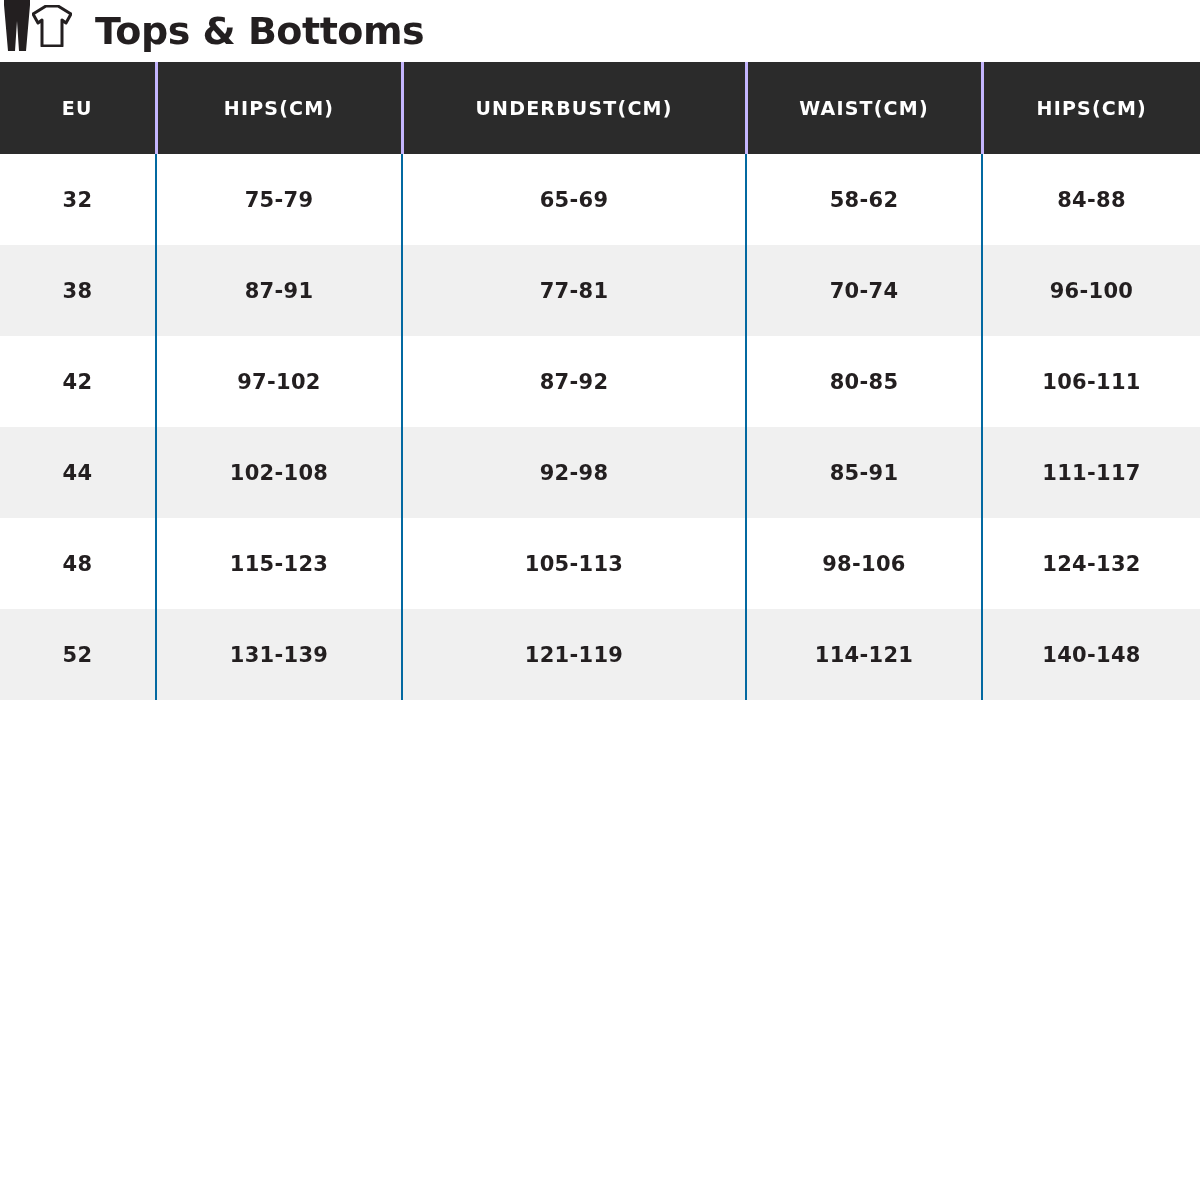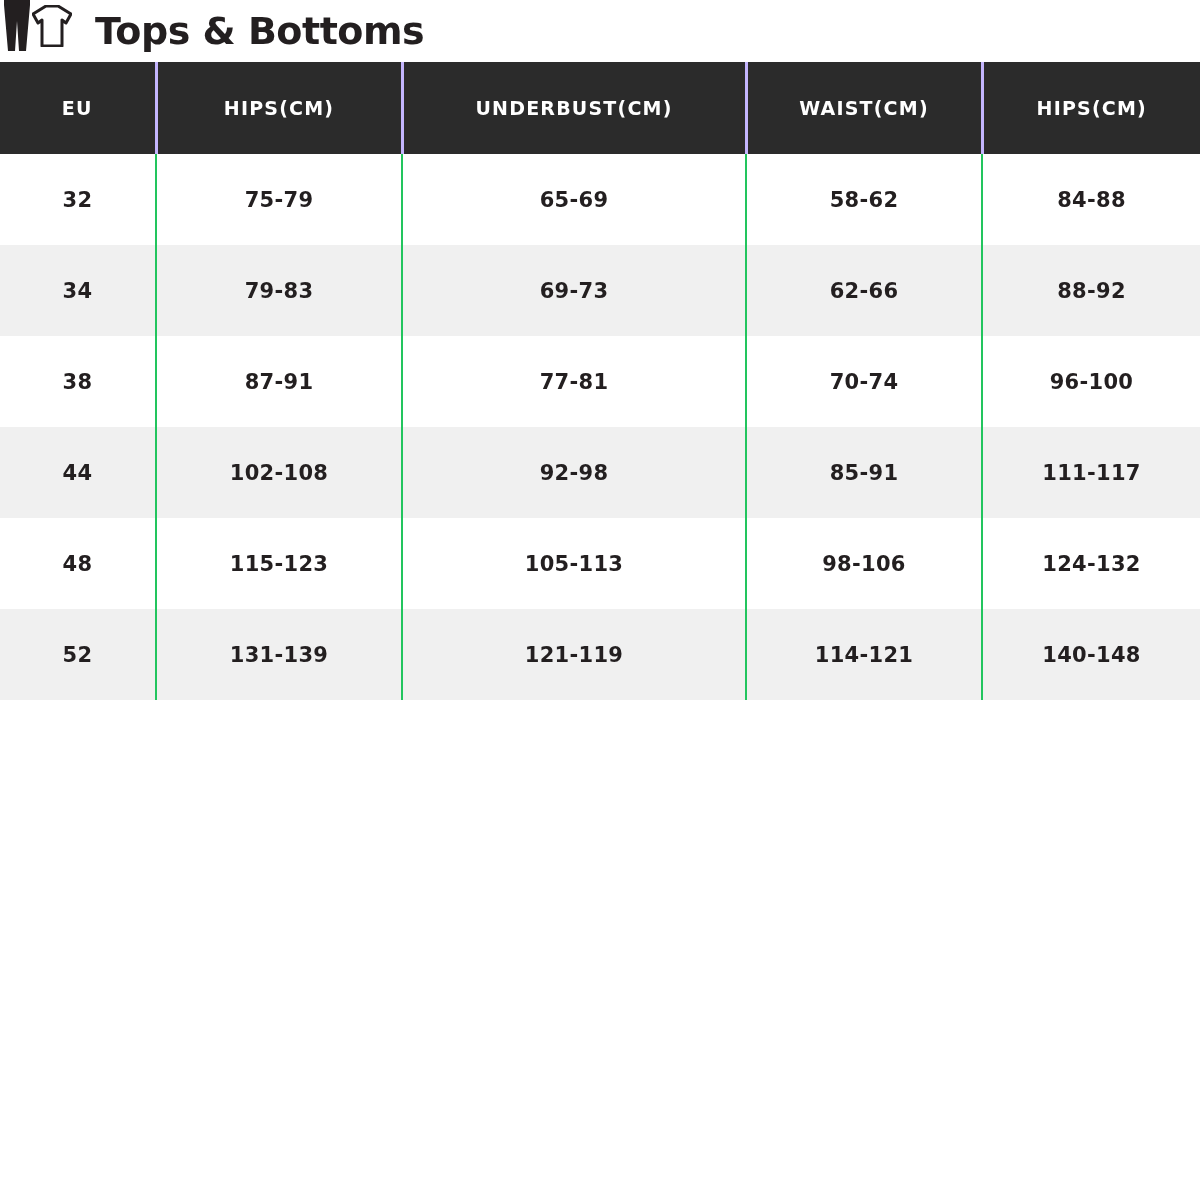--- a/index.html
+++ b/index.html
@@ -85,21 +85,21 @@
   }
   table.size-table thead th:last-child {
     border-right: none;
   }
   table.size-table tbody td {
     font-size: 21px;
     font-weight: 700;
     text-align: center;
     height: 91px;
     color: #231f20;
-    border-right: 2px solid #22c55e;
+    border-right: 2px solid #0369a1;
     box-sizing: border-box;
     letter-spacing: 0.3px;
   }
   table.size-table tbody td:last-child {
     border-right: none;
   }
   table.size-table tbody tr:nth-child(even) td {
     background: #f0f0f0;
   }
   table.size-table tbody tr:nth-child(odd) td {
@@ -150,34 +150,34 @@
       </thead>
       <tbody>
         <tr>
           <td>32</td>
           <td>75-79</td>
           <td>65-69</td>
           <td>58-62</td>
           <td>84-88</td>
         </tr>
         <tr>
-          <td>34</td>
-          <td>79-83</td>
-          <td>69-73</td>
-          <td>62-66</td>
-          <td>88-92</td>
-        </tr>
-        <tr>
           <td>38</td>
           <td>87-91</td>
           <td>77-81</td>
           <td>70-74</td>
           <td>96-100</td>
         </tr>
         <tr>
+          <td>42</td>
+          <td>97-102</td>
+          <td>87-92</td>
+          <td>80-85</td>
+          <td>106-111</td>
+        </tr>
+        <tr>
           <td>44</td>
           <td>102-108</td>
           <td>92-98</td>
           <td>85-91</td>
           <td>111-117</td>
         </tr>
         <tr>
           <td>48</td>
           <td>115-123</td>
           <td>105-113</td>

